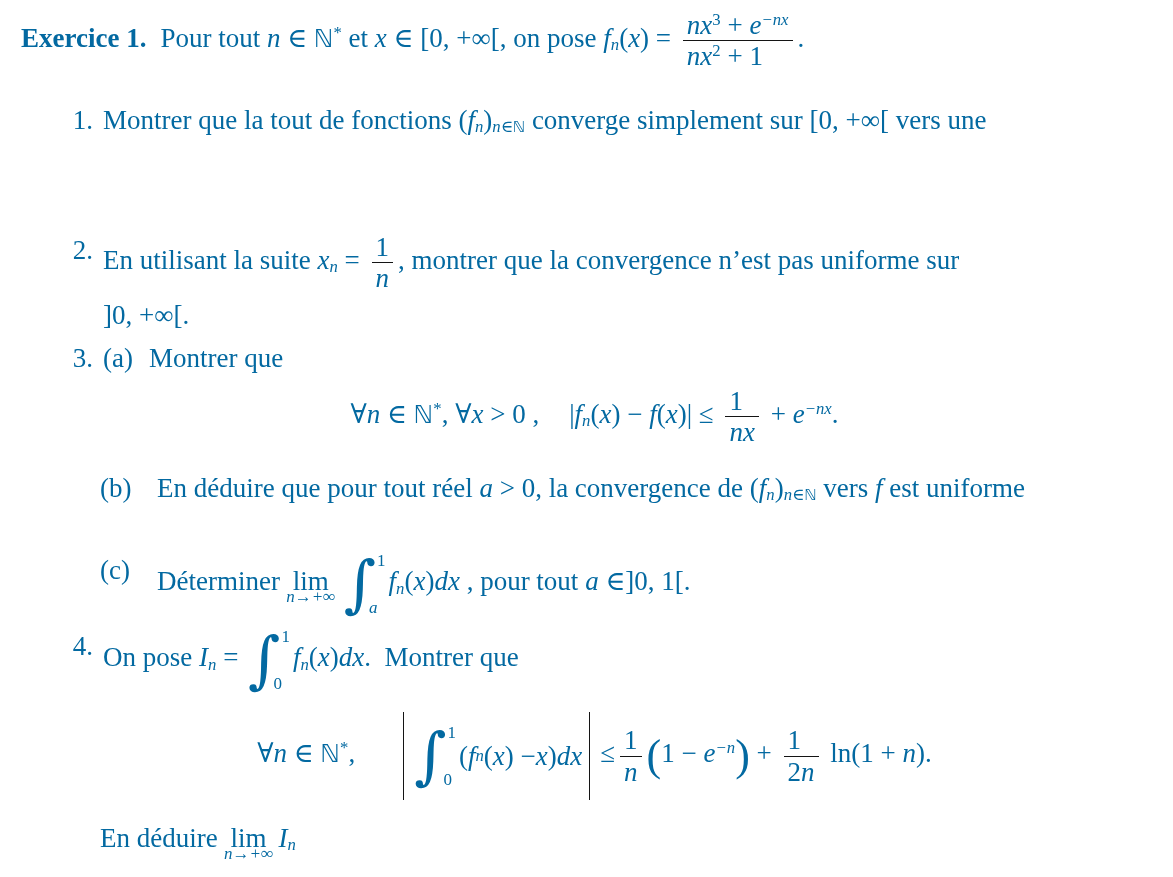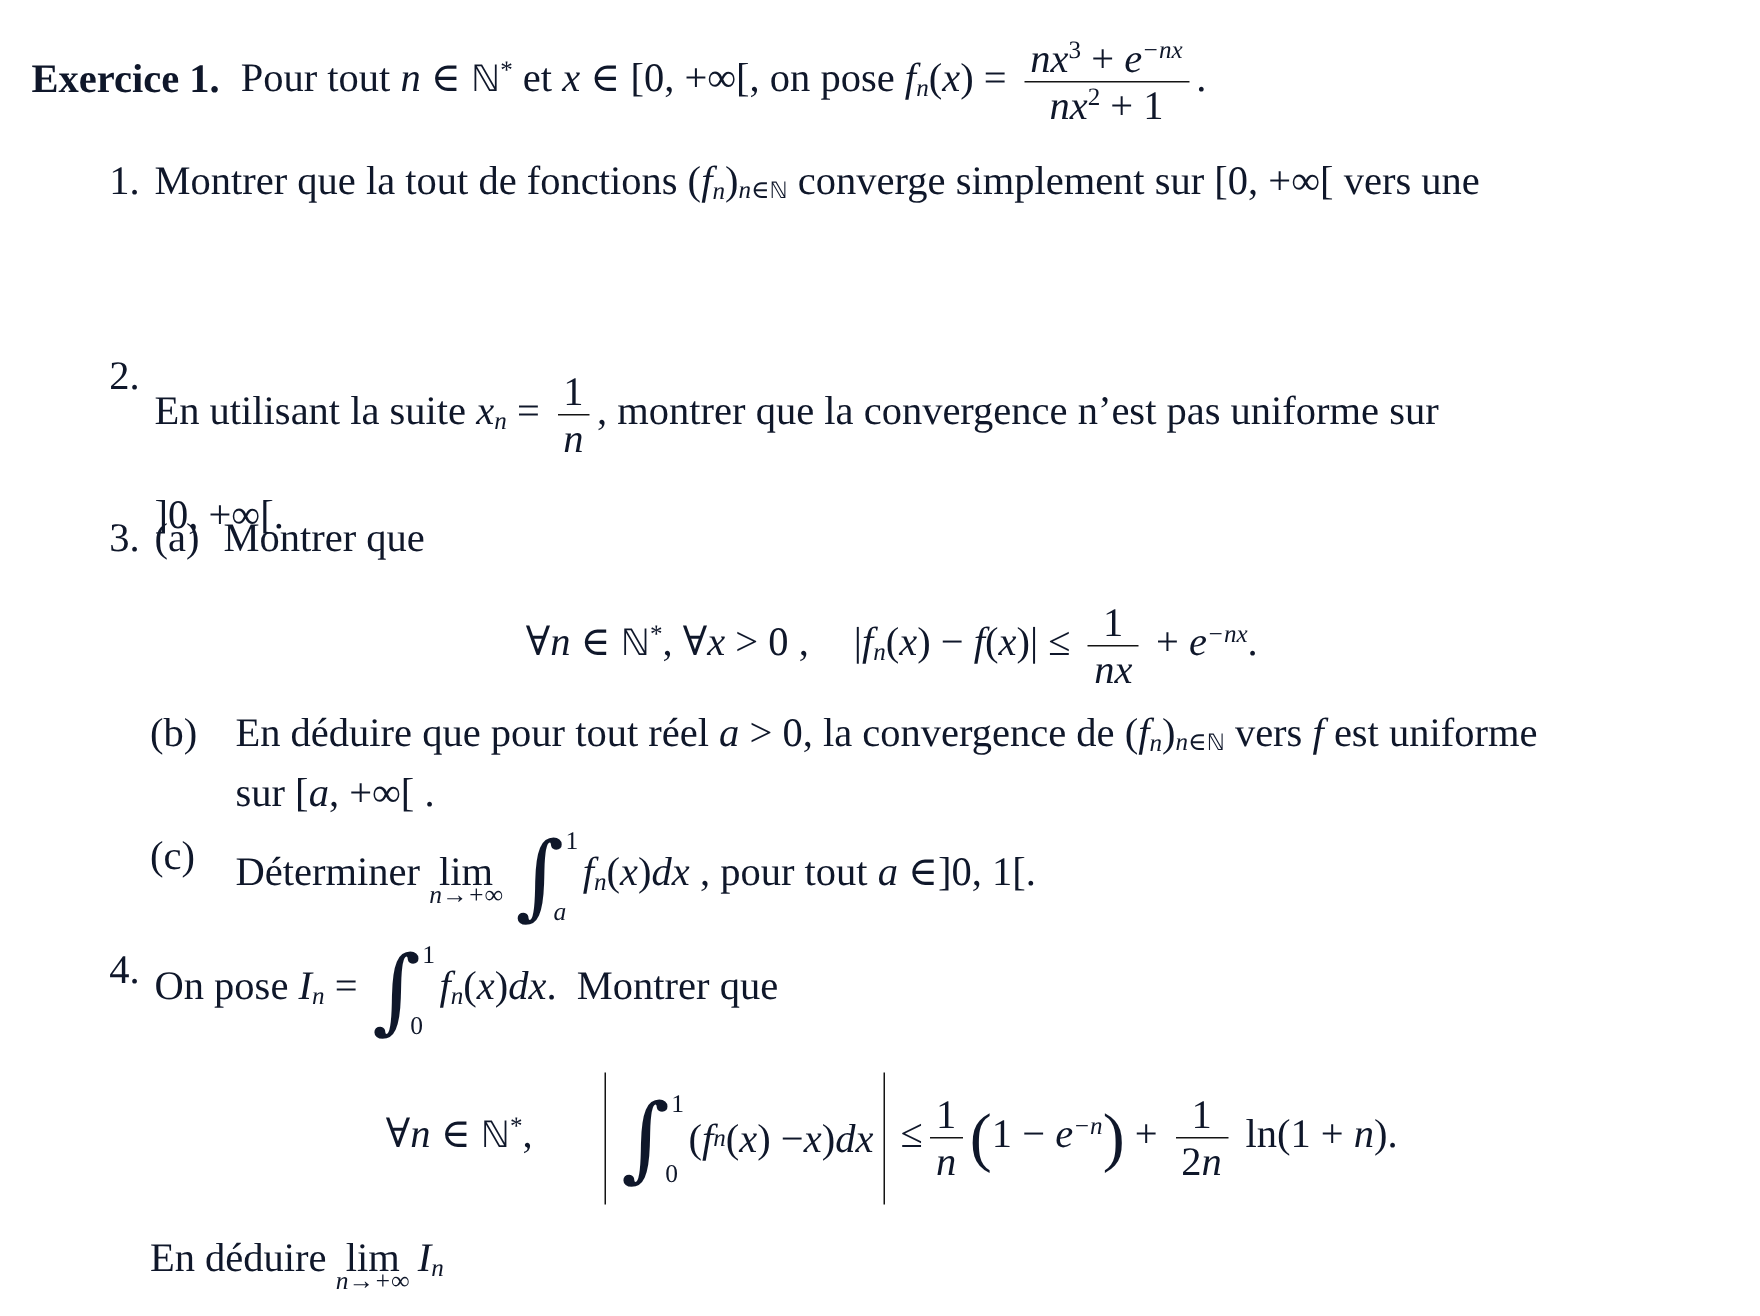--- a/index.html
+++ b/index.html
@@ -1,22 +1,22 @@
 <!DOCTYPE html>
 <html><head>
 <meta charset="utf-8">
 <style>
   html,body{margin:0;padding:0;background:#fff}
-  .doc{position:relative;width:1173px;height:877px;background:#ffffff;color:#0f172a;
+  .doc{position:relative;width:1173px;height:877px;background:#ffffff;color:#0369a1;
        font-family:"Liberation Serif","DejaVu Serif",serif;font-size:27px;line-height:40px;overflow:hidden}
   .mi{font-style:italic}
   .bb{font-family:"DejaVu Sans","DejaVu Serif",sans-serif;font-size:0.9em}
   .sup{font-size:0.62em;vertical-align:0.55em;line-height:0}
   .sub{font-size:0.62em;vertical-align:-0.2em;line-height:0}
-  .frac{display:inline-block;text-align:center;vertical-align:middle;margin:16px 5px;line-height:1.12}
+  .frac{display:inline-block;text-align:left;vertical-align:middle;margin:2px 5px;line-height:1.12}
   .frac .num,.frac .den{display:block;padding:0 4px}
   .frac .den{border-top:1.6px solid #141414}
   .bigint{display:inline-flex;vertical-align:middle;margin:0 3px}
   .iglyph{font-size:62px;line-height:64px;font-family:"DejaVu Serif",serif;align-self:center}
   .ilims{display:flex;flex-direction:column;justify-content:space-between;height:64px;
          font-size:17px;line-height:17px;padding:2px 0 2px 1px}
   .ibot{margin-left:-8px}
   .lim{display:inline-block;position:relative;text-align:center;margin:0 12px 0 6px}
   .limsub{position:absolute;left:50%;top:27px;transform:translateX(-50%);
           font-size:17px;line-height:17px;white-space:nowrap;font-style:italic}
@@ -77,21 +77,20 @@
   </div>
 
   <div class="display" id="displayA">
     <span>∀</span><span class="mi">n</span><span> ∈ </span><span class="bb">ℕ</span><span class="sup">*</span><span>, ∀</span><span class="mi">x</span><span> &gt; 0 ,</span><span class="gap30"></span><span>|</span><span class="mi">f</span><span class="sub mi">n</span><span>(</span><span class="mi">x</span><span>) − </span><span class="mi">f</span><span>(</span><span class="mi">x</span><span>)|</span><span> ≤ </span><span class="frac"><span class="num">1</span><span class="den mi">nx</span></span><span> + </span><span class="mi">e</span><span class="sup mi">−nx</span><span>.</span>
   </div>
 
   <div class="item" id="item3b">
     <span class="sublab">(b)</span>
     <div class="body">
       <div class="line"><span>En déduire que pour tout réel </span><span class="mi">a</span><span> &gt; 0, la convergence de (</span><span class="mi">f</span><span class="sub mi">n</span><span>)</span><span class="sub"><span class="mi">n</span><span>∈</span><span class="bb">ℕ</span></span><span> vers </span><span class="mi">f</span><span> est uniforme</span></div>
-      <div class="line"><span>sur [</span><span class="mi">a</span><span>, +∞[ .</span></div>
     </div>
   </div>
 
   <div class="item" id="item3c">
     <span class="sublab">(c)</span>
     <div class="body">
       <div class="line"><span>Déterminer </span><span class="lim"><span>lim</span><span class="limsub">n→+∞</span></span><span class="bigint">
             <span class="iglyph">∫</span>
             <span class="ilims">
               <span class="itop">1</span>

